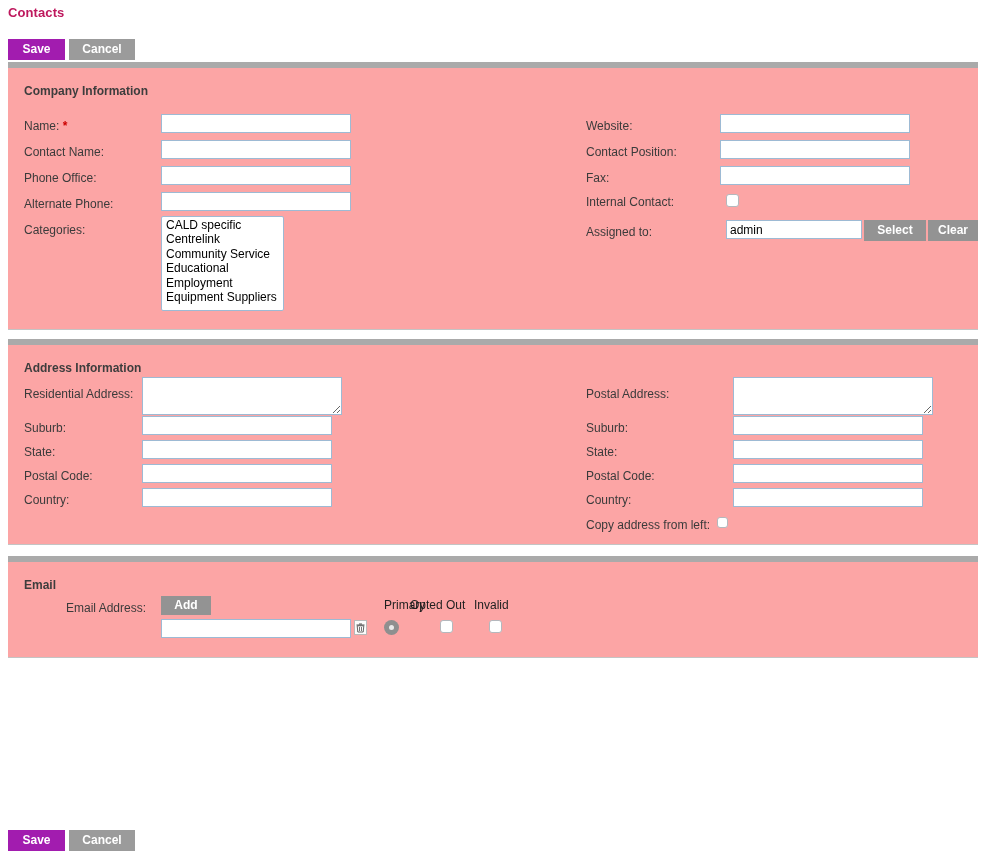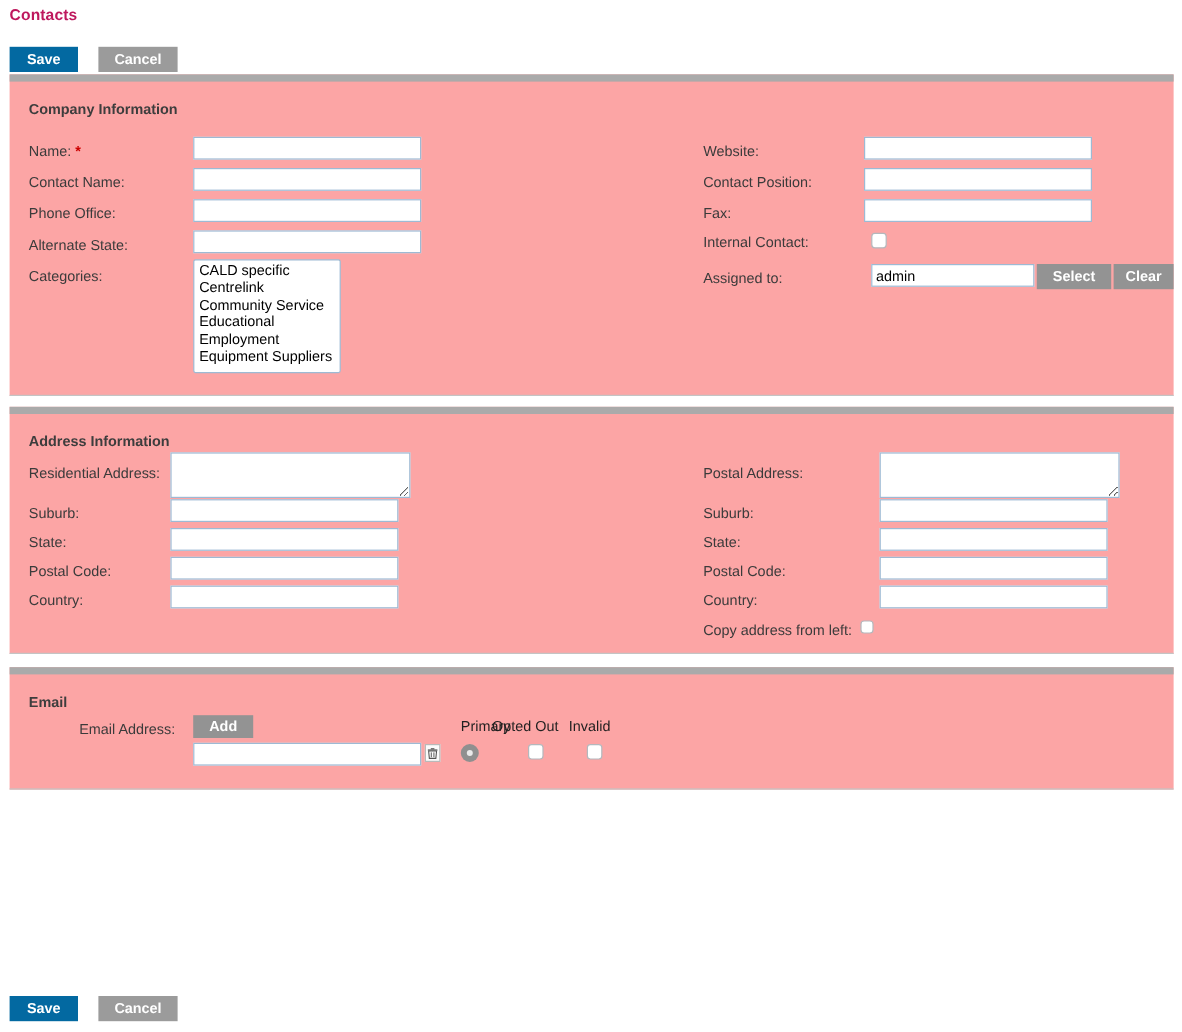--- a/index.html
+++ b/index.html
@@ -35,37 +35,37 @@
     color: #ffffff;
     font-family: "Liberation Sans", sans-serif;
     font-size: 12px;
     font-weight: bold;
     text-align: center;
     line-height: 20px;
     padding: 0 10px;
     cursor: pointer;
     vertical-align: middle;
   }
-  .btn-save { background: #0369a1; min-width: 57px; }
+  .btn-save { background: #a21caf; min-width: 57px; }
   .btn-cancel { background: #9b9b9b; min-width: 66px; }
   .btn-gray { background: #939393; min-width: 50px; }
 
   .toolbar-top {
     position: absolute;
     left: 8px; top: 39px;
     height: 21px;
   }
   .toolbar-top .btn { height: 21px; line-height: 21px; }
   .toolbar-bottom {
     position: absolute;
     left: 8px; top: 830px;
     height: 21px;
   }
   .toolbar-bottom .btn { height: 21px; line-height: 21px; }
-  .toolbar-top .btn-cancel, .toolbar-bottom .btn-cancel { margin-left: 17px; }
+  .toolbar-top .btn-cancel, .toolbar-bottom .btn-cancel { margin-left: 4px; }
 
   
   .panel {
     position: absolute;
     left: 8px;
     width: 970px;
     background: #fca5a5;
     border-top: 6px solid #aaaaaa;
     border-bottom: 1px solid #c4c4c4;
   }
@@ -185,21 +185,21 @@
       <span class="req">*</span>
     </div>
     <input class="tb" style="left: 153px; top: 46px; width: 190px;" value="">
 
     <div class="lbl" style="left:16px; top:77px;">Contact Name:</div>
     <input class="tb" style="left: 153px; top: 72px; width: 190px;" value="">
 
     <div class="lbl" style="left:16px; top:103px;">Phone Office:</div>
     <input class="tb" style="left: 153px; top: 98px; width: 190px;" value="">
 
-    <div class="lbl" style="left:16px; top:129px;">Alternate State:</div>
+    <div class="lbl" style="left:16px; top:129px;">Alternate Phone:</div>
     <input class="tb" style="left: 153px; top: 124px; width: 190px;" value="">
 
     <div class="lbl" style="left:16px; top:155px;">Categories:</div>
     <select class="listbox" multiple="" size="6" style="left:153px; top:148px; width:123px; height:95px;">
         <option>CALD specific</option>
         <option>Centrelink</option>
         <option>Community Service</option>
         <option>Educational</option>
         <option>Employment</option>
         <option>Equipment Suppliers</option>

